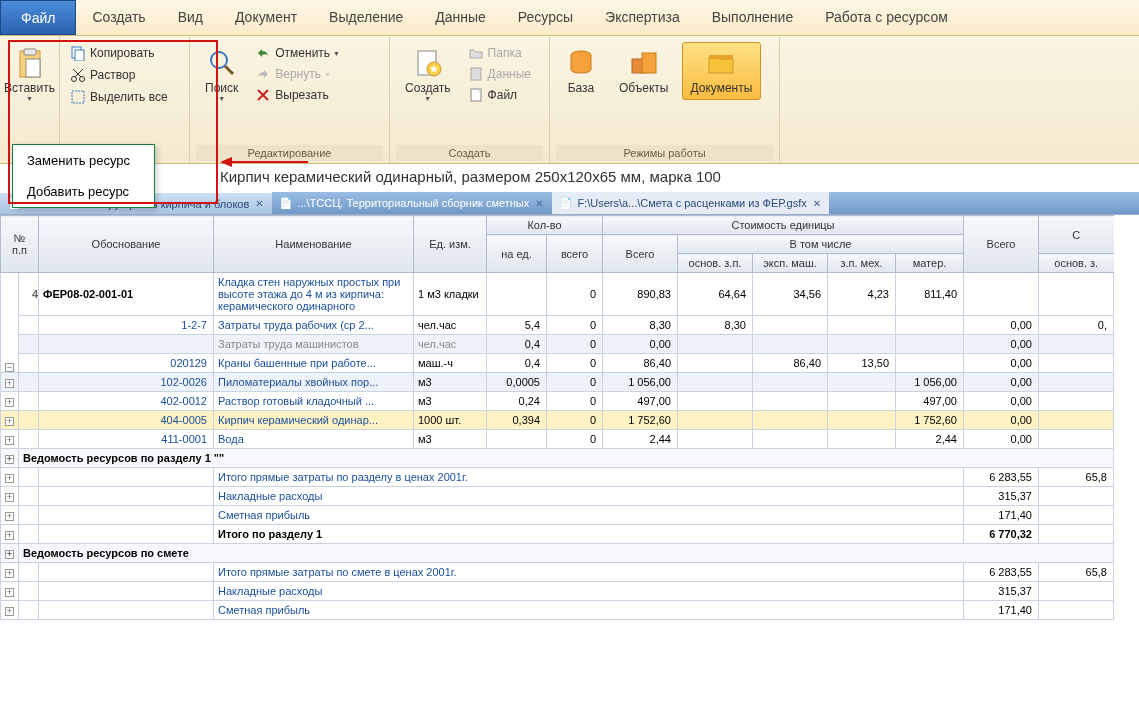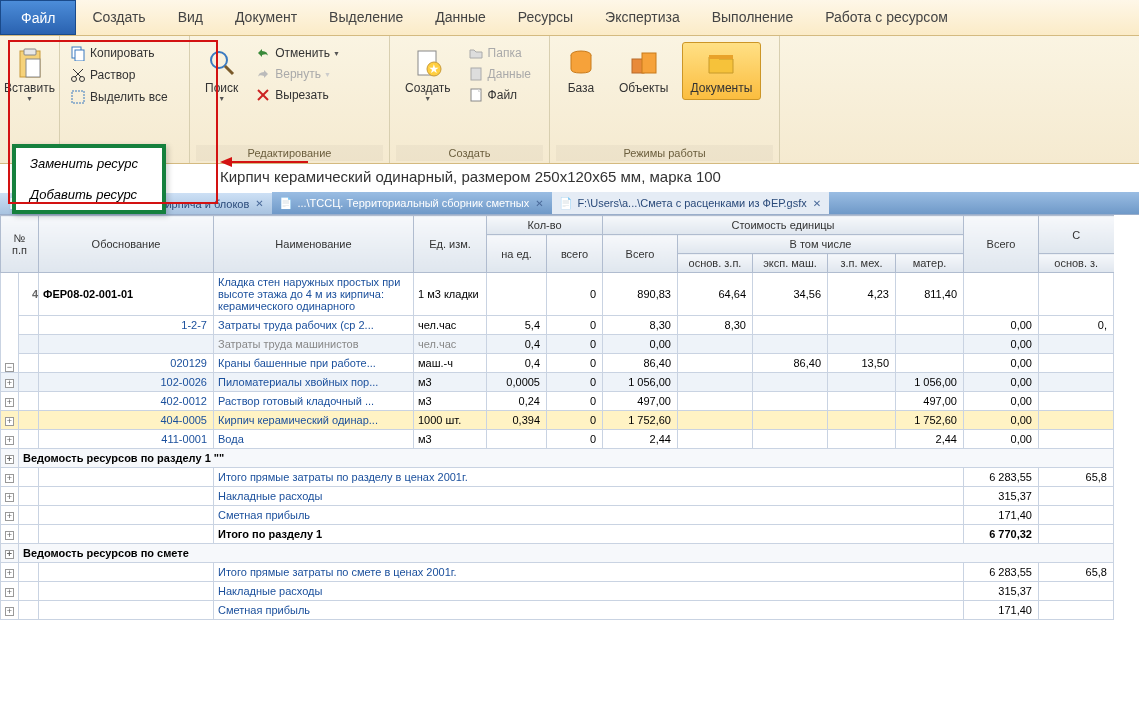--- a/index.html
+++ b/index.html
@@ -21,21 +21,21 @@
 .big-btn .arrow { font-size: 7px; color: #555; }
 
 .small-btn { display: flex; align-items: center; padding: 2px 4px; cursor: pointer; margin: 1px 0; }
 .small-btn .ic { width: 16px; height: 16px; margin-right: 4px; }
 .small-btn .lbl { font-size: 12px; color: #333; }
 .small-btn.disabled .lbl { color: #aaa; }
 
 .documents-btn { background: linear-gradient(#ffe085, #fbbd3f); border: 1px solid #cc9627; border-radius: 3px; }
 
 
-.paste-dropdown { position: absolute; left: 12px; top: 144px; background: #fff; border: 4px solid #15803d; box-shadow: 2px 2px 6px rgba(0,0,0,.2); z-index: 10; font-style: italic; }
+.paste-dropdown { position: absolute; left: 12px; top: 144px; background: #fff; border: 1px solid #15803d; box-shadow: 2px 2px 6px rgba(0,0,0,.2); z-index: 10; }
 .paste-dropdown .dd-item { padding: 8px 24px 8px 14px; cursor: pointer; font-size: 13px; }
 
 .red-box { position: absolute; left: 8px; top: 40px; width: 210px; height: 164px; border: 2px solid #d31212; pointer-events: none; z-index: 20; }
 .red-arrow { position: absolute; left: 220px; top: 152px; z-index: 20; }
 .red-arrow svg { width: 90px; height: 20px; }
 
 
 .title-bar { background: #fff; padding: 4px 220px; font-size: 15px; color: #333; height: 28px; }
 
 

